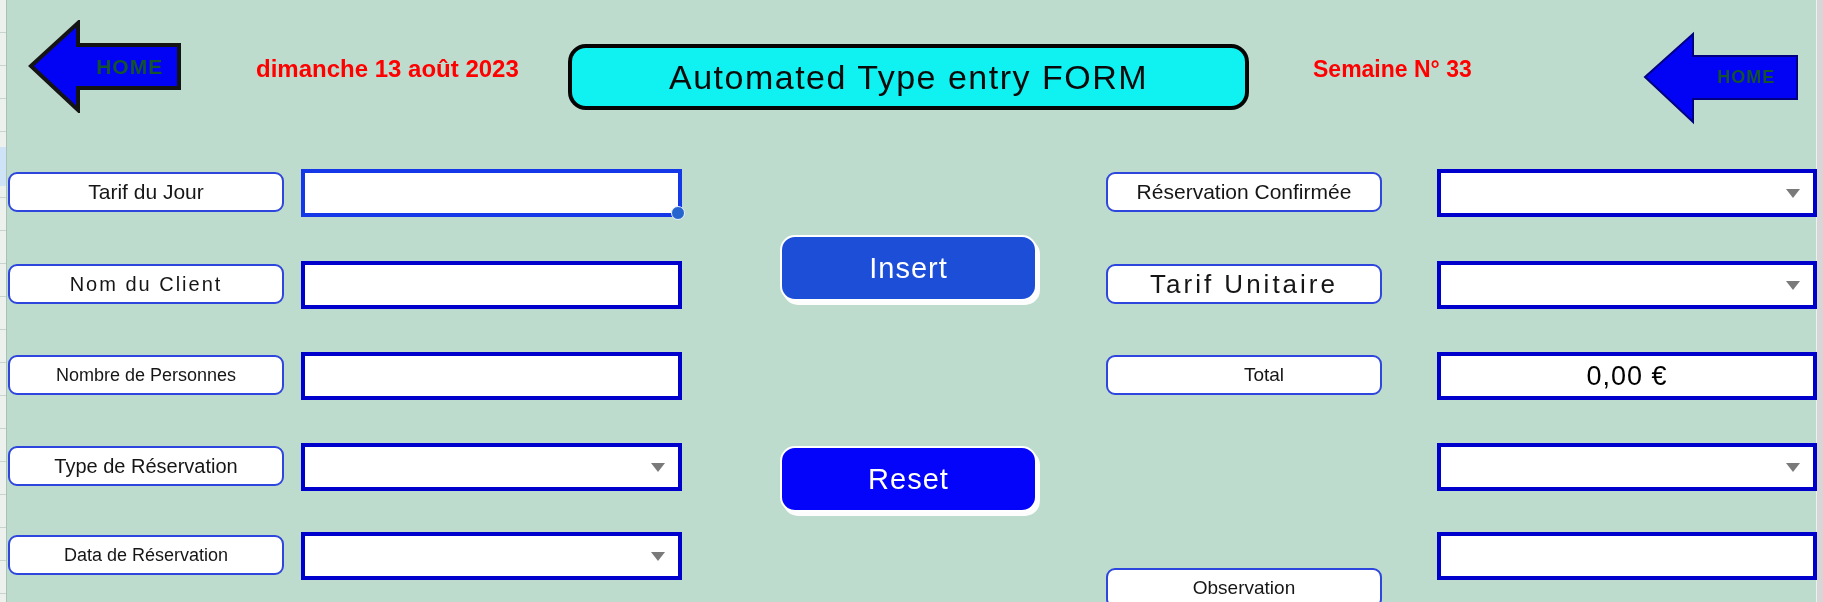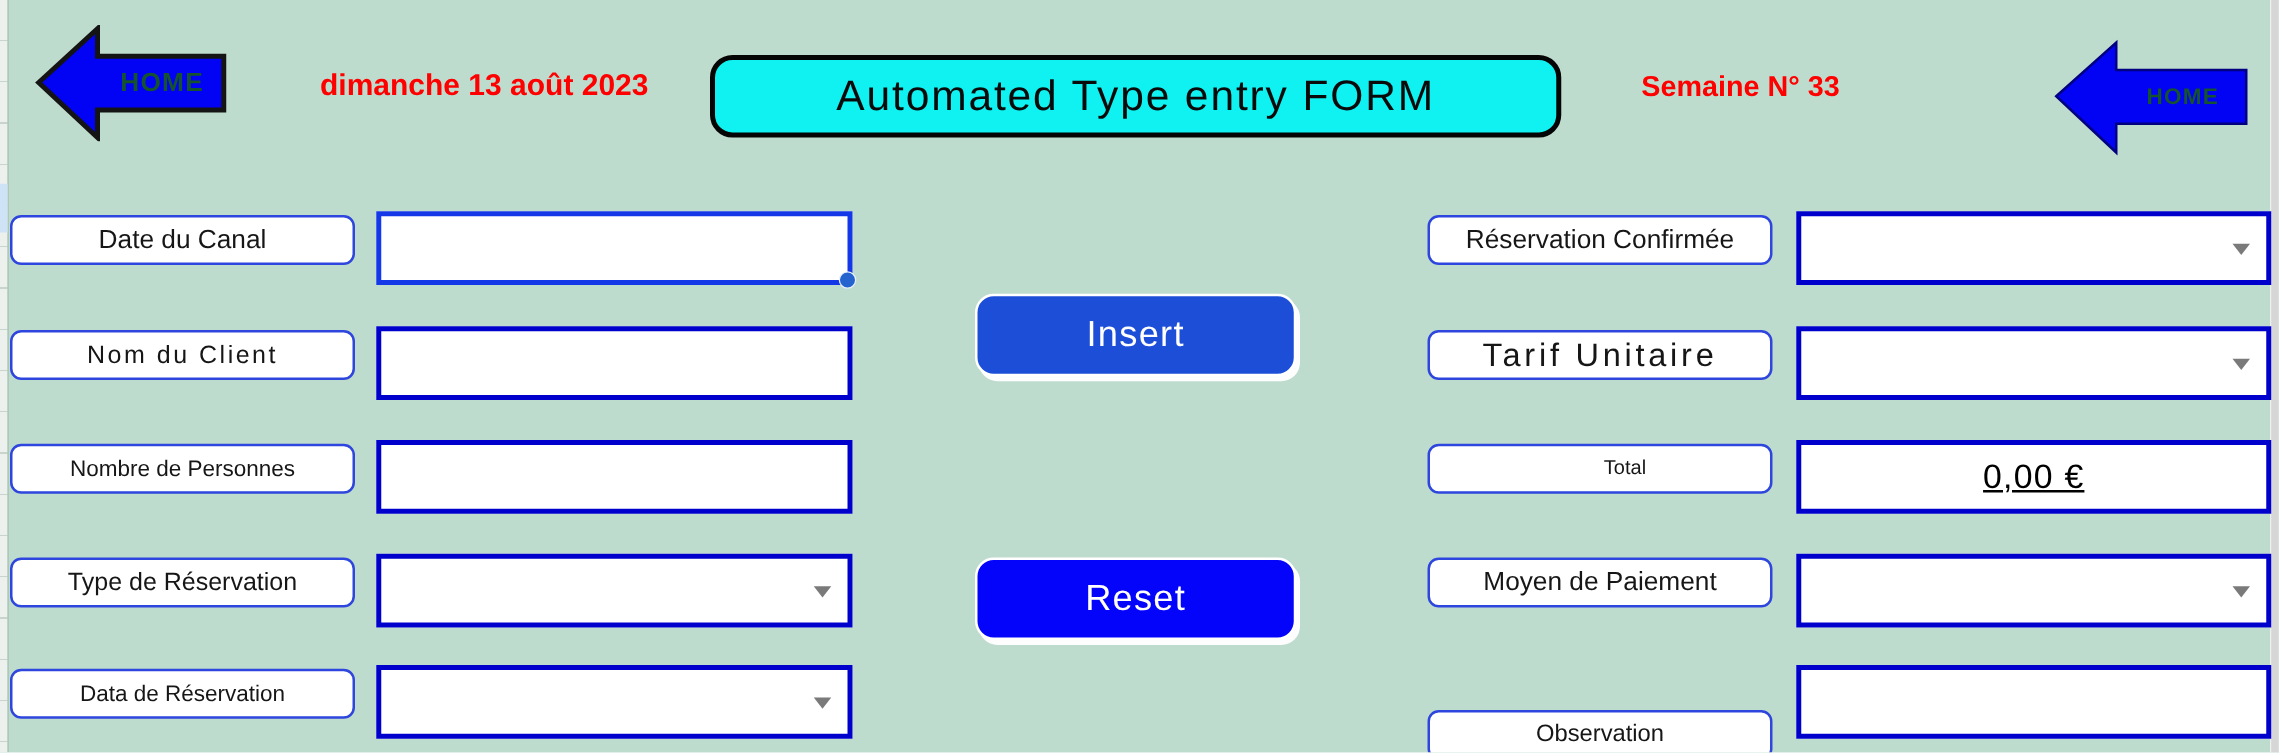--- a/index.html
+++ b/index.html
@@ -55,26 +55,26 @@
   
   .r1{--t:169px}.r2{--t:261px}.r3{--t:352px}.r4{--t:443px}.r5{--t:532px}
 
   .labelbox{
     position:absolute;top:calc(var(--t) + 3px);height:40px;width:276px;
     background:#ffffff;border:2px solid #2e46dd;border-radius:9px;
     box-sizing:border-box;display:flex;align-items:center;justify-content:center;
     color:#161616;
   }
   .l-col{left:8px;}
-  .r-col{left:1142px;}
+  .r-col{left:1106px;}
 
   .inputbox{
-    position:absolute;top:var(--t);height:59px;
+    position:absolute;top:var(--t);height:48px;
     background:#ffffff;border:4px solid #0000cc;box-sizing:border-box;
-    display:flex;align-items:center;justify-content:center;text-decoration:underline;
+    display:flex;align-items:center;justify-content:center;
   }
   .l-input{left:301px;width:381px;}
   .r-input{left:1437px;width:380px;}
   .inputbox.selected{border-color:#1437e8;}
 
   .handle-dot{
     position:absolute;right:-7px;bottom:-7px;width:12px;height:12px;
     border-radius:50%;background:#2563cf;border:1px solid #eaf2ff;
   }
 
@@ -86,21 +86,21 @@
   }
 
   
   .f-date{font-size:21px;}
   .f-nom{font-size:20px;letter-spacing:2px;}
   .f-pers{font-size:18px;}
   .f-type{font-size:20px;}
   .f-canal{font-size:18px;}
   .f-resconf{font-size:21px;}
   .f-tarif{font-size:26px;letter-spacing:3px;}
-  .f-total{font-size:16px;padding-left:40px;}
+  .f-total{font-size:19px;padding-left:40px;}
   .f-moyen{font-size:21px;}
   .f-obs{font-size:19px;margin-top:33px;}
 
   .total-value{font-size:27px;color:#000;letter-spacing:1px;}
 
   
   .big-btn{
     position:absolute;left:780px;width:257px;height:66px;
     border:2px solid #ffffff;border-radius:15px;box-sizing:border-box;
     display:flex;align-items:center;justify-content:center;
@@ -134,21 +134,21 @@
   <div class="week-text">Semaine N° 33</div>
 
   <div class="arrow arrow-right">
     <svg viewBox="0 0 158 95">
       <polygon points="3,47 51,4 51,26 155,26 155,69 51,69 51,92" fill="#0202f5" stroke="#000080" stroke-width="2" stroke-linejoin="miter"></polygon>
     </svg>
     <span class="arrow-label">HOME</span>
   </div>
 
   <div class="labelbox l-col r1 f-date">
-    <span>Date du Canal</span>
+    <span>Tarif du Jour</span>
   </div>
   <div class="inputbox l-input r1 selected">
     <span></span>
     <span class="handle-dot"></span>
   </div>
 
   <div class="labelbox l-col r2 f-nom">
     <span>Nom du Client</span>
   </div>
   <div class="inputbox l-input r2">
@@ -197,23 +197,20 @@
     <span class="dd-arrow"></span>
   </div>
 
   <div class="labelbox r-col r3 f-total">
     <span>Total</span>
   </div>
   <div class="inputbox r-input r3">
     <span class="total-value">0,00 €</span>
   </div>
 
-  <div class="labelbox r-col r4 f-moyen">
-    <span>Moyen de Paiement</span>
-  </div>
   <div class="inputbox r-input r4">
     <span></span>
     <span class="dd-arrow"></span>
   </div>
 
   <div class="labelbox r-col r5 f-obs">
     <span>Observation</span>
   </div>
   <div class="inputbox r-input r5">
     <span></span>

